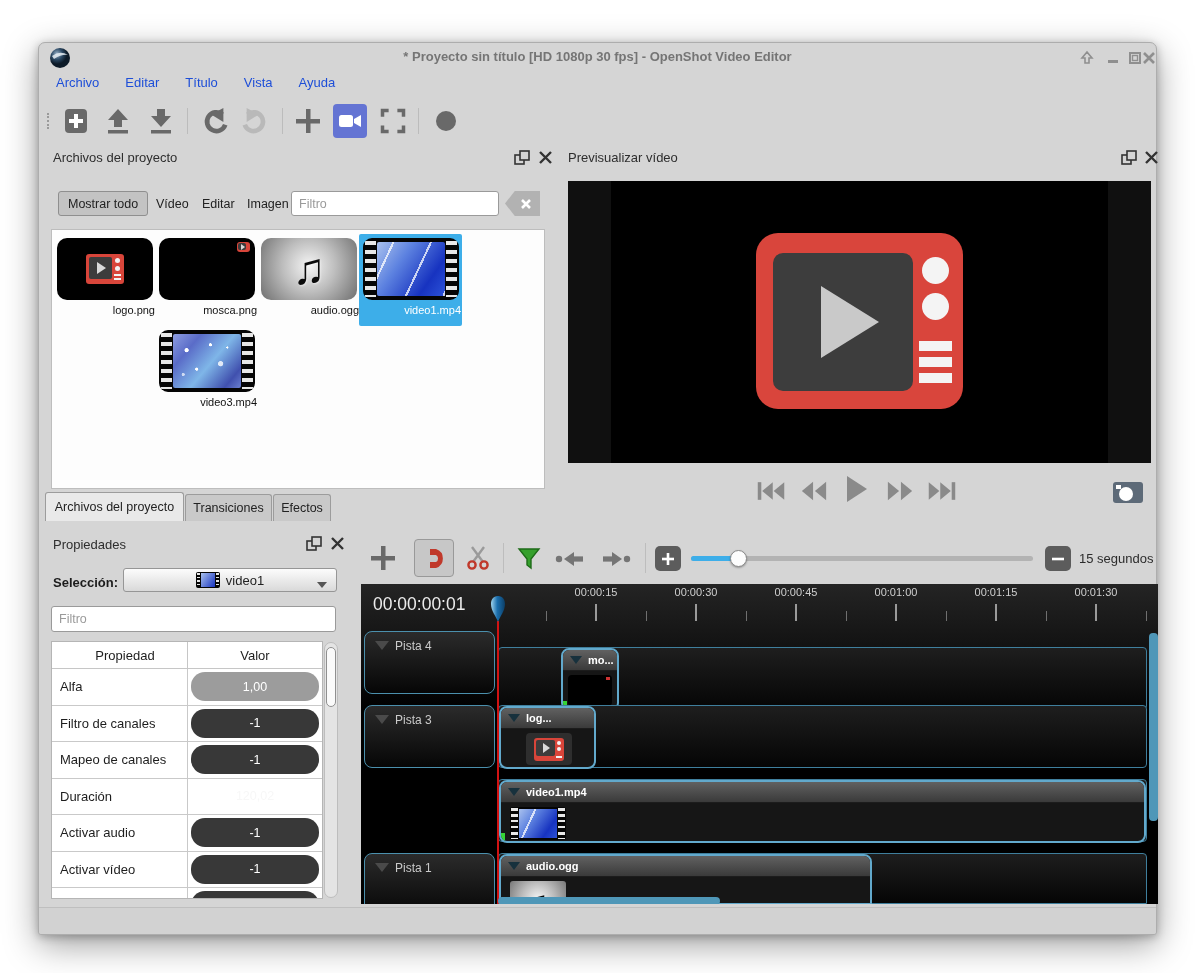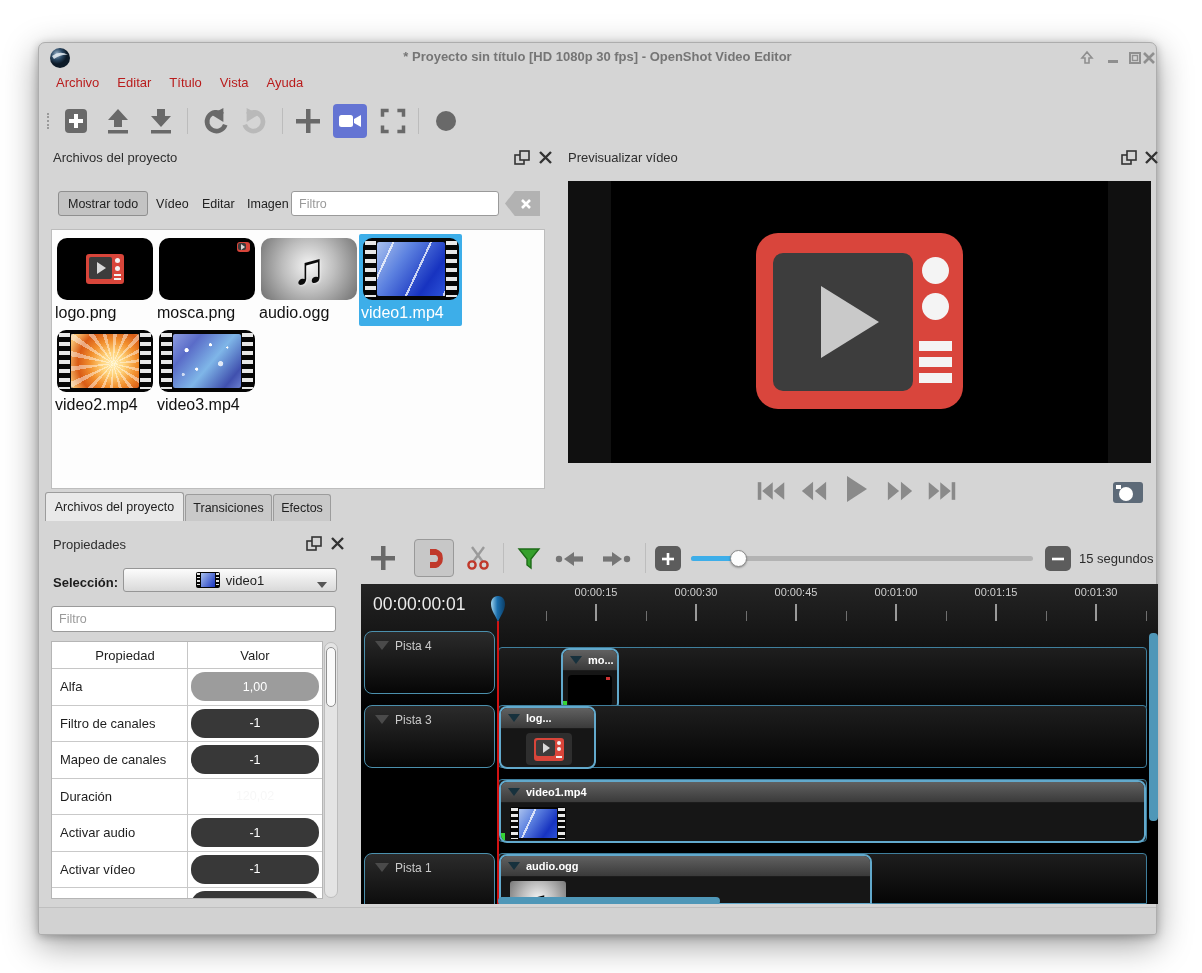--- a/index.html
+++ b/index.html
@@ -4,40 +4,40 @@
 <style>
 *{margin:0;padding:0;box-sizing:border-box}
 html,body{width:1202px;height:973px;background:#fff;font-family:"Liberation Sans",sans-serif;overflow:hidden;position:relative}
 .abs{position:absolute}
 .win{position:absolute;left:38px;top:42px;width:1119px;height:893px;background:#d5d5d5;border:1px solid #adadad;border-radius:7px 7px 3px 3px;box-shadow:0 10px 34px rgba(0,0,0,.38),0 2px 8px rgba(0,0,0,.25)}
 
 .titlebar{position:absolute;left:0;top:0;right:0;height:28px}
 .title-text{position:absolute;left:0;right:0;top:6px;text-align:center;font-size:13px;font-weight:bold;color:#757575}
 .winbtn{position:absolute;top:7px;width:18px;height:16px;cursor:pointer}
 
-.menubar{position:absolute;left:17px;top:32px;display:flex;gap:18px;font-size:13px;color:#b91c1c}
+.menubar{position:absolute;left:17px;top:32px;display:flex;gap:26px;font-size:13px;color:#1d4ed8}
 .menu-item{cursor:pointer}
 
 .tbtn{position:absolute;top:61px;width:34px;height:34px;display:flex;align-items:center;justify-content:center;border-radius:4px}
 .tbtn.blue{background:#6474d3}
 .tsep{position:absolute;top:65px;width:1px;height:26px;background:#bcbcbc}
 .thandle{position:absolute;left:8px;top:70px;width:4px;height:16px;border-left:2px dotted #9a9a9a}
 
 .ptitle{font-size:13px;color:#2e2e2e}
 .picon{position:absolute;width:18px;height:16px;cursor:pointer}
 
 .seg-btn{position:absolute;top:148px;height:25px;padding:0 9px;font-size:12.5px;color:#222;display:flex;align-items:center;border-radius:3px;cursor:pointer}
 .seg-btn.pressed{background:#c3c3c3;border:1px solid #8f8f8f}
 .txt-input{position:absolute;background:#fff;border:1px solid #9a9a9a;border-radius:3px;font-size:12.5px;padding:0 7px;color:#333;font-family:"Liberation Sans",sans-serif}
 .txt-input::placeholder{color:#9a9a9a}
 .clear-btn{position:absolute;left:466px;top:148px;width:35px;height:25px;background:#b2b2b2;clip-path:polygon(28% 0,100% 0,100% 100%,28% 100%,0 50%);display:flex;align-items:center;justify-content:center;cursor:pointer}
 .files-list{position:absolute;left:12px;top:186px;width:494px;height:260px;background:#fdfdfd;border:1px solid #bdbdbd}
 .file-cell{position:absolute;width:100px;cursor:pointer}
 .thumb{position:absolute;left:2px;width:96px;height:62px;border-radius:10px;background:#000}
-.file-label{position:absolute;left:0;width:100px;text-align:left;font-size:16px;color:#111}
+.file-label{position:absolute;left:0;width:100px;text-align:right;font-size:11px;color:#111}
 .sel-box{position:absolute;background:#3daee9;border-radius:2px}
 .film{position:absolute;left:2px;width:96px;height:62px;border-radius:9px;background:#050505;overflow:hidden}
 .sprocket{position:absolute;top:3px;bottom:3px;width:11px;background:repeating-linear-gradient(to bottom,#e8e8e8 0 4px,#060606 4px 9px)}
 .screen{position:absolute;left:14px;right:14px;top:4px;bottom:4px;border-radius:2px}
 .scr-blue{background:linear-gradient(125deg,#aac2ee 0%,#5d82e0 35%,#1733c0 75%,#2c52d8 100%)}
 .scr-blue:before{content:"";position:absolute;inset:0;background:repeating-linear-gradient(115deg,transparent 0 14px,rgba(255,255,255,.75) 14px 16px,transparent 16px 34px)}
 .scr-orange{background:radial-gradient(circle at 62% 55%,#fff3c2 0%,#ffd27a 22%,#f2902e 45%,#d95b16 68%,#f7c171 90%)}
 .scr-orange:before{content:"";position:absolute;inset:0;background:repeating-conic-gradient(from 20deg at 62% 55%,rgba(255,255,255,.45) 0 7deg,transparent 7deg 20deg)}
 .scr-sparkle{background:linear-gradient(130deg,#8d9ce0 0%,#5a6cc8 25%,#7fb6e8 55%,#4050ae 85%,#6a7fd0 100%)}
 .scr-sparkle:before{content:"";position:absolute;inset:0;background:
@@ -286,28 +286,20 @@
 
     <div class="file-cell" style="left:309px;top:8px;height:88px">
       <div class="film">
         <div class="sprocket" style="left:2px"></div>
           <div class="sprocket" style="right:2px"></div>
         <div class="screen scr-blue"></div>
       </div>
       <div class="file-label" style="top:66px;color:#fff">video1.mp4</div>
     </div>
 
-    <div class="file-cell" style="left:3px;top:100px;height:88px">
-      <div class="film">
-        <div class="sprocket" style="left:2px"></div>
-          <div class="sprocket" style="right:2px"></div>
-        <div class="screen scr-orange"></div>
-      </div>
-      <div class="file-label" style="top:66px">video2.mp4</div>
-    </div>
 
     <div class="file-cell" style="left:105px;top:100px;height:88px">
       <div class="film">
         <div class="sprocket" style="left:2px"></div>
           <div class="sprocket" style="right:2px"></div>
         <div class="screen scr-sparkle"></div>
       </div>
       <div class="file-label" style="top:66px">video3.mp4</div>
     </div>
   </div>

